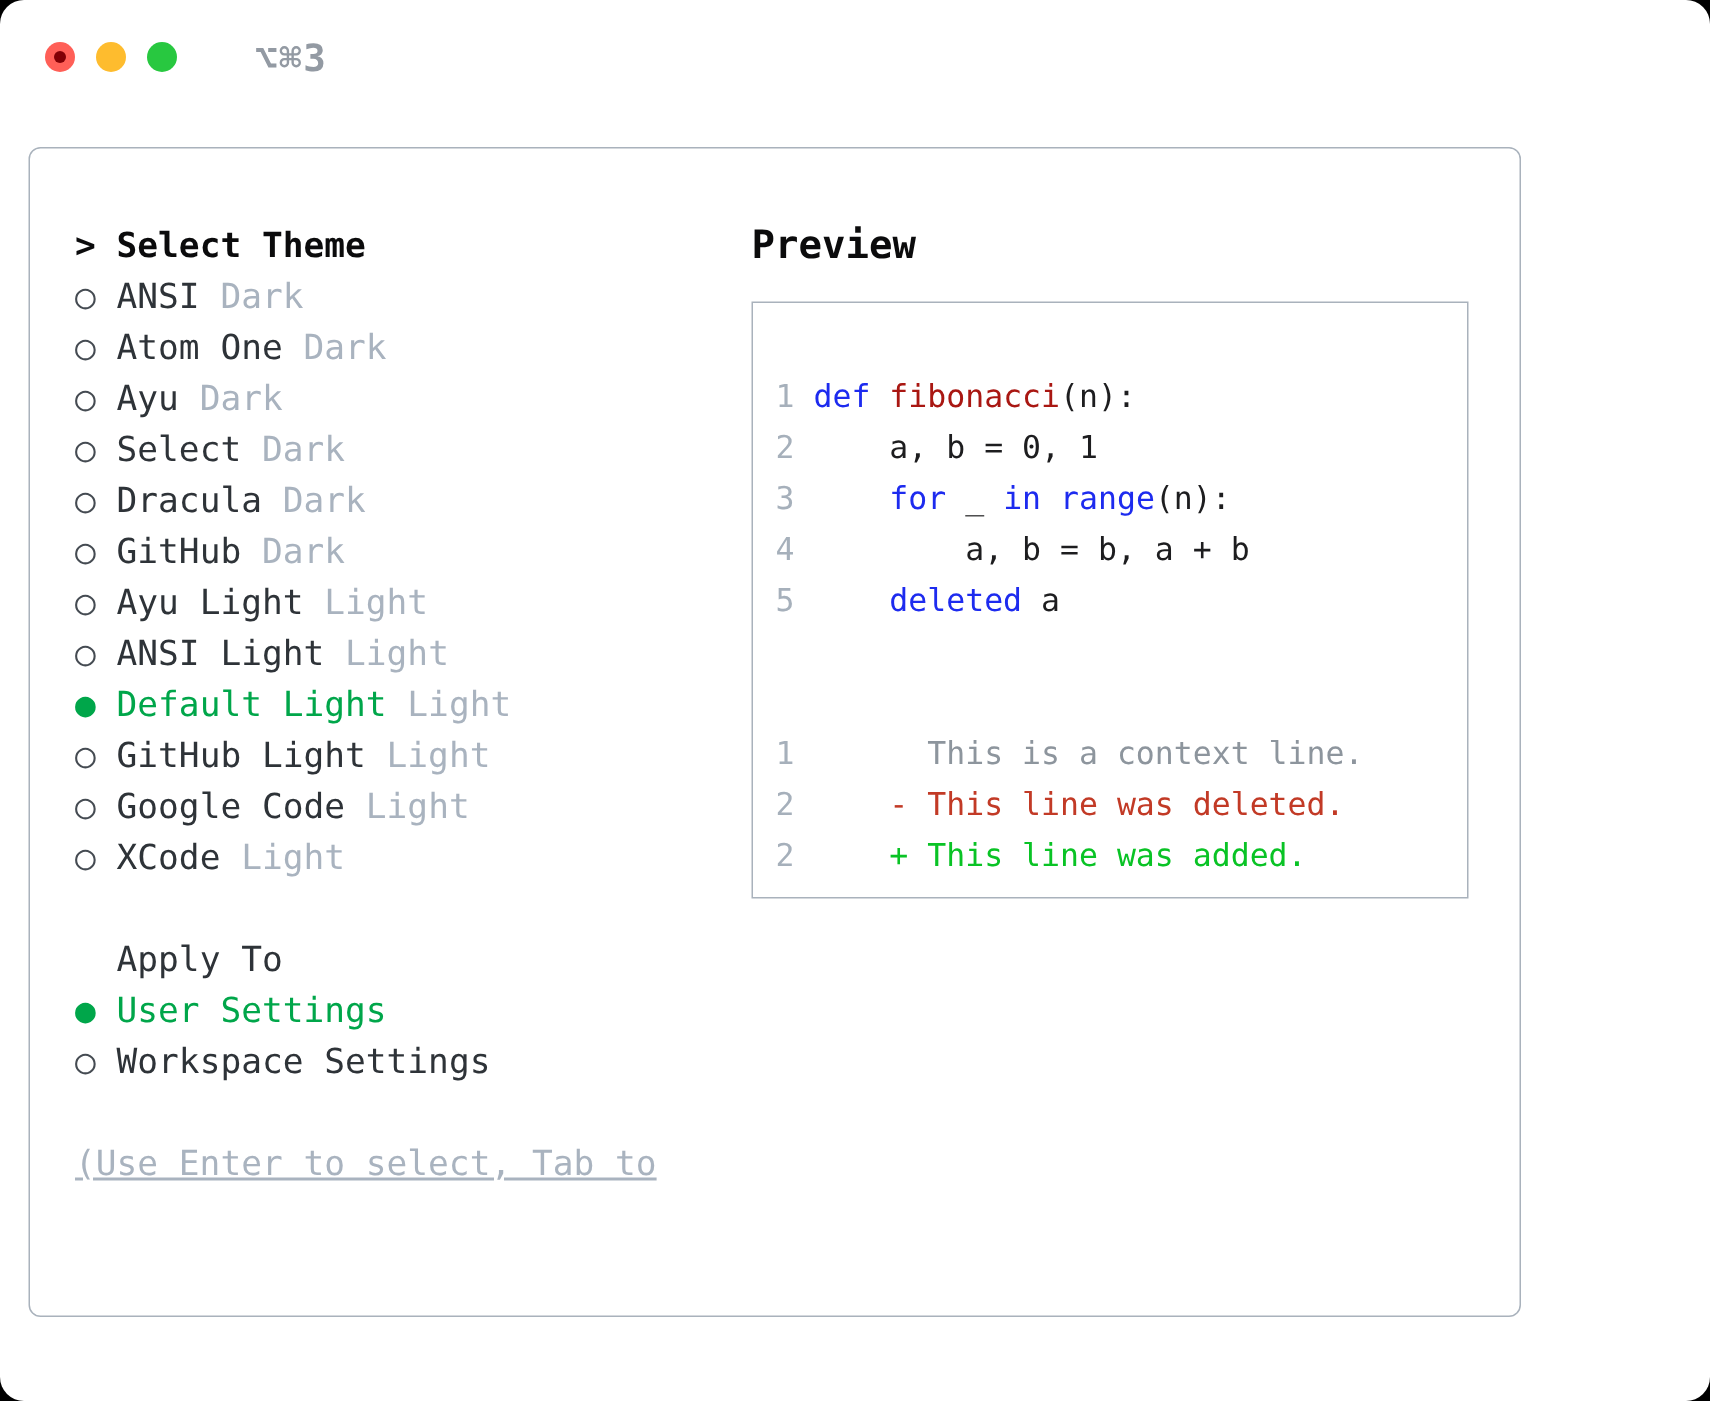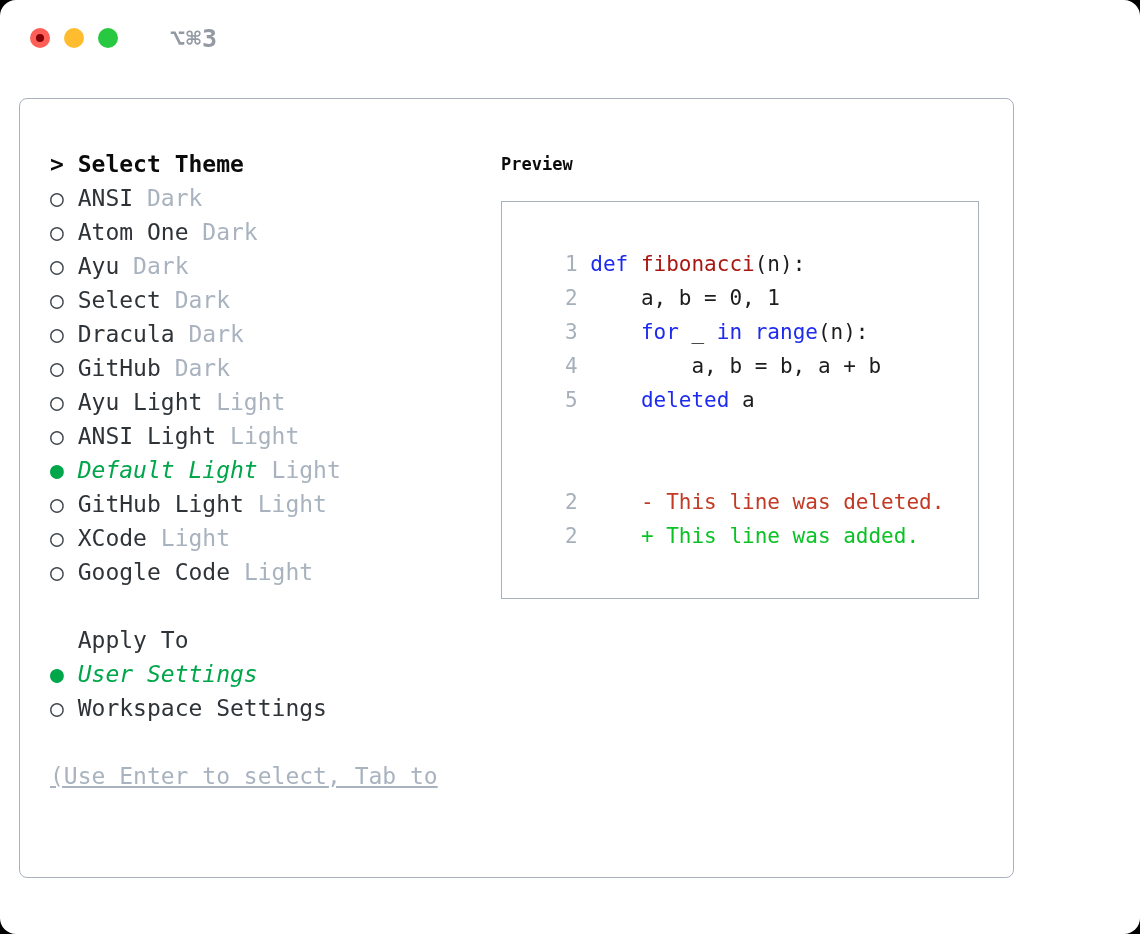--- a/index.html
+++ b/index.html
@@ -28,29 +28,29 @@
   
   .panel{position:absolute;left:19px;top:98px;width:995px;height:780px;
          border:1.5px solid var(--border);border-radius:8px;background:var(--bg-window);}
   
   .left{position:absolute;left:30px;top:48px;font-size:23px;color:var(--text);}
   .row{height:34px;line-height:34px;white-space:pre;font-size:23px;}
   .row .hd{font-weight:700;color:var(--heading);}
   .row .marker{color:#454b52;}
   .row .marker.sel{color:var(--selected);}
   .row .label{color:var(--text);}
-  .row .label.sel{color:var(--selected);font-style:italic;}
+  .row .label.sel{color:var(--selected);}
   .row .suffix{color:var(--muted);}
   .row.help{color:var(--muted);text-decoration:underline;}
   
   .right{position:absolute;left:481px;top:48px;}
-  .preview-title{height:34px;line-height:34px;font-size:17px;font-weight:700;color:var(--heading);}
+  .preview-title{height:34px;line-height:34px;font-size:26px;font-weight:700;color:var(--heading);}
   .codebox{margin-top:20px;width:478px;height:398px;border:1.5px solid var(--border);
            background:var(--bg-window);padding:45px 0 0 15px;overflow:hidden;}
-  .code-line{height:34px;line-height:34px;white-space:pre;font-size:21px;color:var(--code);margin-left:48px;}
+  .code-line{height:34px;line-height:34px;white-space:pre;font-size:21px;color:var(--code);}
   .code-line .ln{color:var(--lineno);}
   .code-line .kw{color:var(--kw);}
   .code-line .fn{color:var(--fn);}
   .code-line .plain{color:var(--code);}
   .code-line .ctx{color:var(--ctx);}
   .code-line .del{color:var(--del);}
   .code-line .add{color:var(--add);}
 </style>
 </head>
 <body>
@@ -72,39 +72,40 @@
         <div class="row"><span class="marker">○ </span><span class="label">ANSI</span><span class="suffix"> Dark</span></div>
         <div class="row"><span class="marker">○ </span><span class="label">Atom One</span><span class="suffix"> Dark</span></div>
         <div class="row"><span class="marker">○ </span><span class="label">Ayu</span><span class="suffix"> Dark</span></div>
         <div class="row"><span class="marker">○ </span><span class="label">Select</span><span class="suffix"> Dark</span></div>
         <div class="row"><span class="marker">○ </span><span class="label">Dracula</span><span class="suffix"> Dark</span></div>
         <div class="row"><span class="marker">○ </span><span class="label">GitHub</span><span class="suffix"> Dark</span></div>
         <div class="row"><span class="marker">○ </span><span class="label">Ayu Light</span><span class="suffix"> Light</span></div>
         <div class="row"><span class="marker">○ </span><span class="label">ANSI Light</span><span class="suffix"> Light</span></div>
         <div class="row"><span class="marker sel">● </span><span class="label sel">Default Light</span><span class="suffix"> Light</span></div>
         <div class="row"><span class="marker">○ </span><span class="label">GitHub Light</span><span class="suffix"> Light</span></div>
+        <div class="row"><span class="marker">○ </span><span class="label">Google Code</span><span class="suffix"> Light</span></div>
         <div class="row"><span class="marker">○ </span><span class="label">XCode</span><span class="suffix"> Light</span></div>
-        <div class="row"><span class="marker">○ </span><span class="label">Google Code</span><span class="suffix"> Light</span></div>
         <div class="row"></div>
         <div class="row"><span>  </span><span class="label">Apply To</span></div>
         <div class="row"><span class="marker sel">● </span><span class="label sel">User Settings</span></div>
         <div class="row"><span class="marker">○ </span><span class="label">Workspace Settings</span></div>
         <div class="row"></div>
         <div class="row help">(Use Enter to select, Tab to</div>
       </div>
 
     <div class="right">
       <div class="preview-title">Preview</div>
       <div class="codebox" id="code-box">
           <div class="code-line"><span class="ln">1</span><span class="plain"> </span><span class="kw">def</span><span class="plain"> </span><span class="fn">fibonacci</span><span class="plain">(n):</span></div>
           <div class="code-line"><span class="ln">2</span><span class="plain"> </span><span class="plain">    a, b = 0, 1</span></div>
           <div class="code-line"><span class="ln">3</span><span class="plain"> </span><span class="plain">    </span><span class="kw">for</span><span class="plain"> _ </span><span class="kw">in</span><span class="plain"> </span><span class="kw">range</span><span class="plain">(n):</span></div>
           <div class="code-line"><span class="ln">4</span><span class="plain"> </span><span class="plain">        a, b = b, a + b</span></div>
           <div class="code-line"><span class="ln">5</span><span class="plain"> </span><span class="plain">    </span><span class="kw">deleted</span><span class="plain"> a</span></div>
           <div class="code-line"></div>
           <div class="code-line"></div>
+          <div class="code-line"><span class="ln">1</span><span class="plain">     </span><span class="ctx">  </span><span class="ctx">This is a context line.</span></div>
           <div class="code-line"><span class="ln">2</span><span class="plain">     </span><span class="del">- </span><span class="del">This line was deleted.</span></div>
           <div class="code-line"><span class="ln">2</span><span class="plain">     </span><span class="add">+ </span><span class="add">This line was added.</span></div>
         </div>
     </div>
   </div>
 
 </div>
 
 </body></html>

